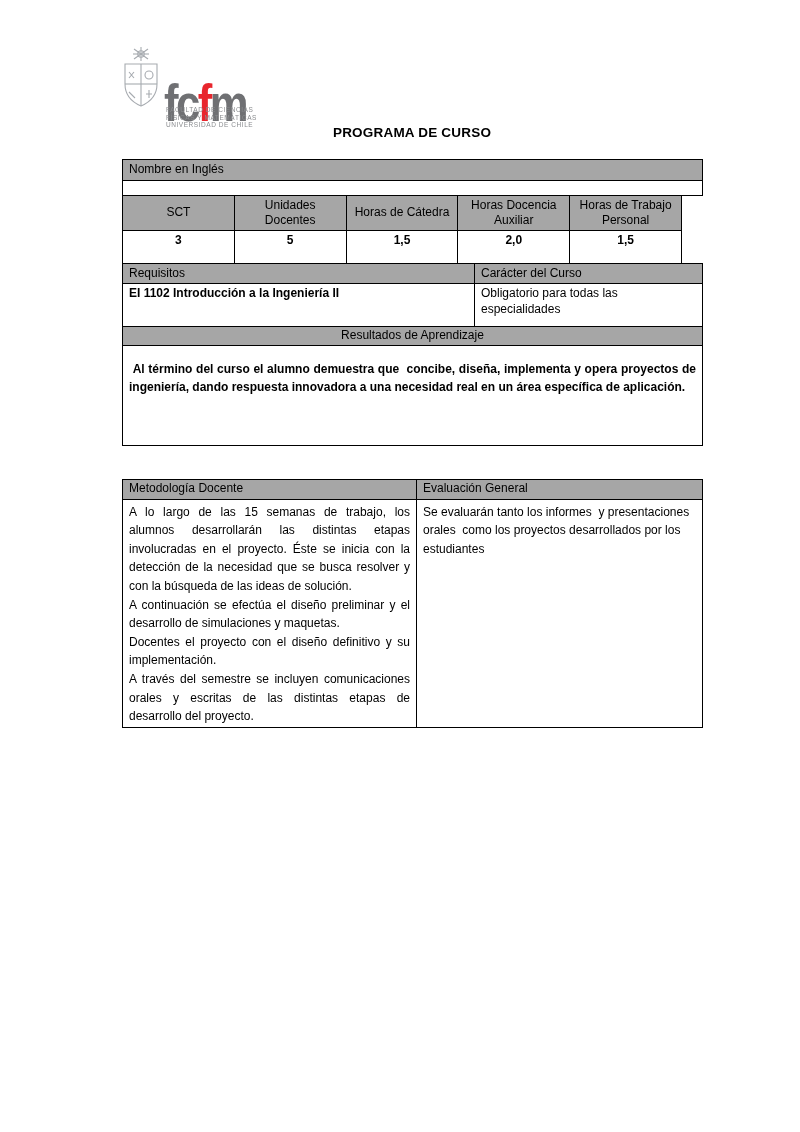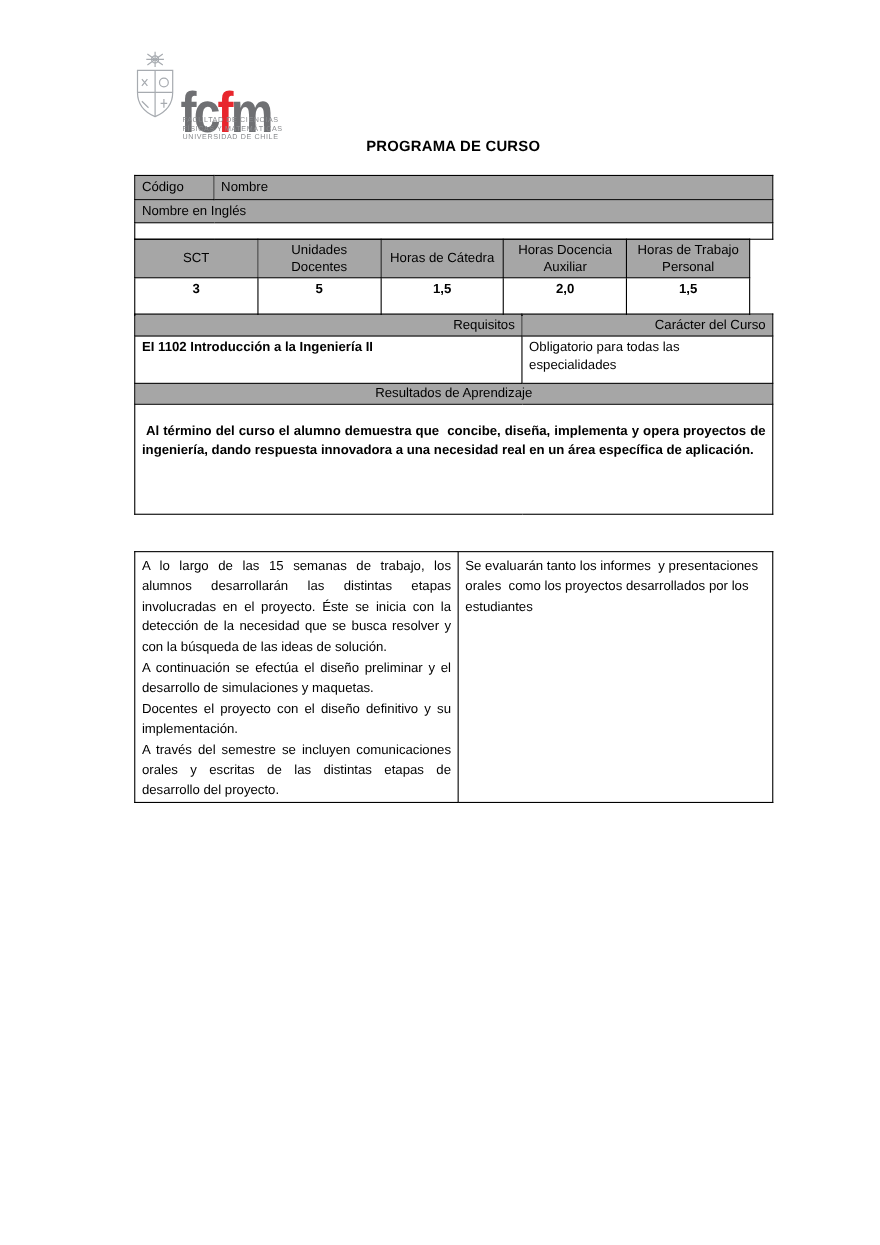--- a/index.html
+++ b/index.html
@@ -42,21 +42,21 @@
   .b{font-weight:bold;}
   .stack{margin-top:-1.5px;}
   .gap{height:33px;}
 
   .rA td{height:19px;}
   .rB td{height:18px;}
   .rC td{height:18px;}
   .rD td{height:12px;}
   .rE td{height:32px;text-align:center;line-height:1.25;}
   .rF td{height:30px;text-align:center;vertical-align:top;padding-top:2px;}
-  .rG td{height:17px;text-align:right;}
+  .rG td{height:17px;text-align:left;}
   .rH td{height:39px;vertical-align:top;padding-top:2px;}
   .rI td{height:15px;text-align:center;}
   .rJ td{height:84px;vertical-align:top;padding-top:14px;}
   .rK td{height:17px;}
   .rL td{height:212px;vertical-align:top;padding-top:3px;}
   .prewrap{white-space:pre-wrap;}
   .meth p{margin:0 0 0 0;text-align:justify;line-height:1.55;}
   .outcome{line-height:1.55;text-align:justify;white-space:pre-wrap;}
   .evalp{line-height:1.55;}
 </style>
@@ -99,24 +99,20 @@
   <div class="doc-title">PROGRAMA DE CURSO</div>
 
   <div class="content">
 
     <table>
       <colgroup>
           <col style="width:72px">
           <col style="width:508px">
         </colgroup>
       <tbody>
-          <tr class="rA">
-        <td class="gray">Código</td>
-        <td class="gray">Nombre</td>
-      </tr>
       <tr class="rC">
         <td class="gray" colspan="2">Nombre en Inglés</td>
       </tr>
       <tr class="rD">
         <td colspan="2"></td>
       </tr>
     </tbody>
       </table>
 
     <table class="stack">
@@ -171,20 +167,24 @@
       </table>
 
     <div class="gap"></div>
 
     <table>
       <colgroup>
           <col style="width:294px">
           <col style="width:286px">
         </colgroup>
       <tbody>
+          <tr class="rK">
+        <td class="gray">Metodología Docente</td>
+        <td class="gray">Evaluación General</td>
+      </tr>
       <tr class="rL">
         <td>
           <div class="meth">
             <p>A lo largo de las 15 semanas de trabajo, los alumnos desarrollarán las distintas etapas involucradas en el proyecto. Éste se inicia con la detección de la necesidad que se busca resolver y con la búsqueda de las ideas de solución.</p>
             <p>A continuación se efectúa el diseño preliminar y el desarrollo de simulaciones y maquetas.</p>
             <p>Docentes el proyecto con el diseño definitivo y su implementación.</p>
             <p>A través del semestre se incluyen comunicaciones orales y escritas de las distintas etapas de desarrollo del proyecto.</p>
           </div>
         </td>
         <td>

